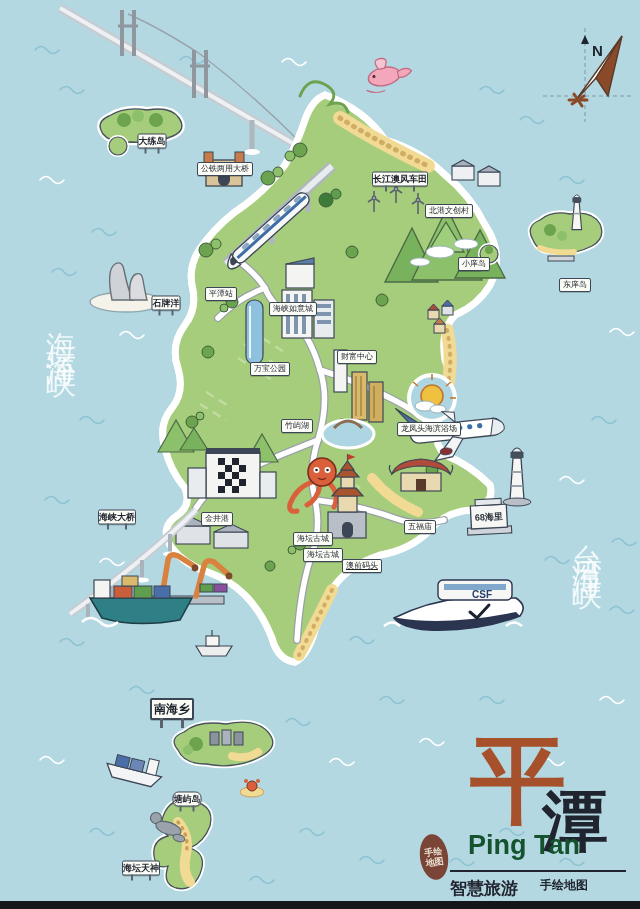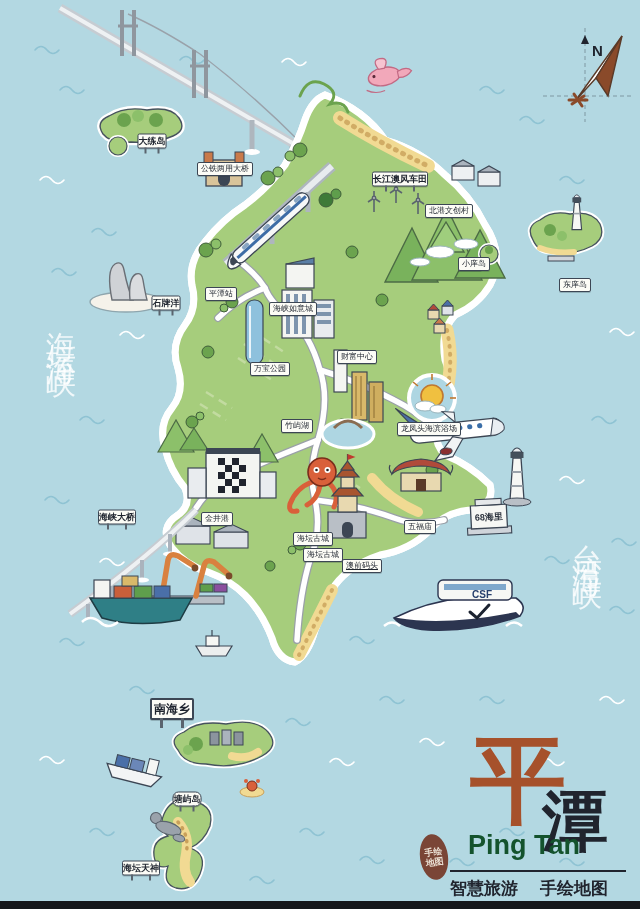--- a/index.html
+++ b/index.html
@@ -21,21 +21,21 @@
   .sea-name{position:absolute;writing-mode:vertical-rl;color:rgba(255,255,255,.82);
     font-size:30px;letter-spacing:12px;font-weight:500;}
   #sea-left{left:40px;top:308px;}
   #sea-right{left:566px;top:520px;}
   #title-block{position:absolute;left:418px;top:730px;width:210px;height:175px;color:#20242e;}
   #tb-char1{position:absolute;left:52px;top:2px;font-size:96px;font-weight:900;color:#a6512b;line-height:1;}
   #tb-char2{position:absolute;left:124px;top:58px;font-size:66px;font-weight:900;color:#20242e;line-height:1;}
   #tb-latin{position:absolute;left:50px;top:100px;font-size:27px;font-weight:bold;color:#14532d;}
   #tb-rule{position:absolute;left:32px;top:140px;width:176px;height:0;border-top:2px solid #20242e;}
   #tb-tag-left{position:absolute;left:32px;top:147px;font-size:17px;font-weight:bold;}
-  #tb-tag-right{position:absolute;left:122px;top:147px;font-size:17px;font-weight:bold;}
+  #tb-tag-right{position:absolute;left:122px;top:147px;font-size:12px;font-weight:bold;}
   #tb-seal{position:absolute;left:2px;top:104px;width:28px;height:46px;background:#7a4536;
     border-radius:50%/50%;transform:rotate(-8deg);color:#e9ded2;font-size:9px;font-weight:bold;
     display:flex;flex-direction:column;align-items:center;justify-content:center;line-height:1.15;}
   #bottom-bar{position:absolute;left:0;top:901px;width:640px;height:8px;background:#15161a;}
 </style>
 </head>
 <body>
 
 <div id="stage">
 

